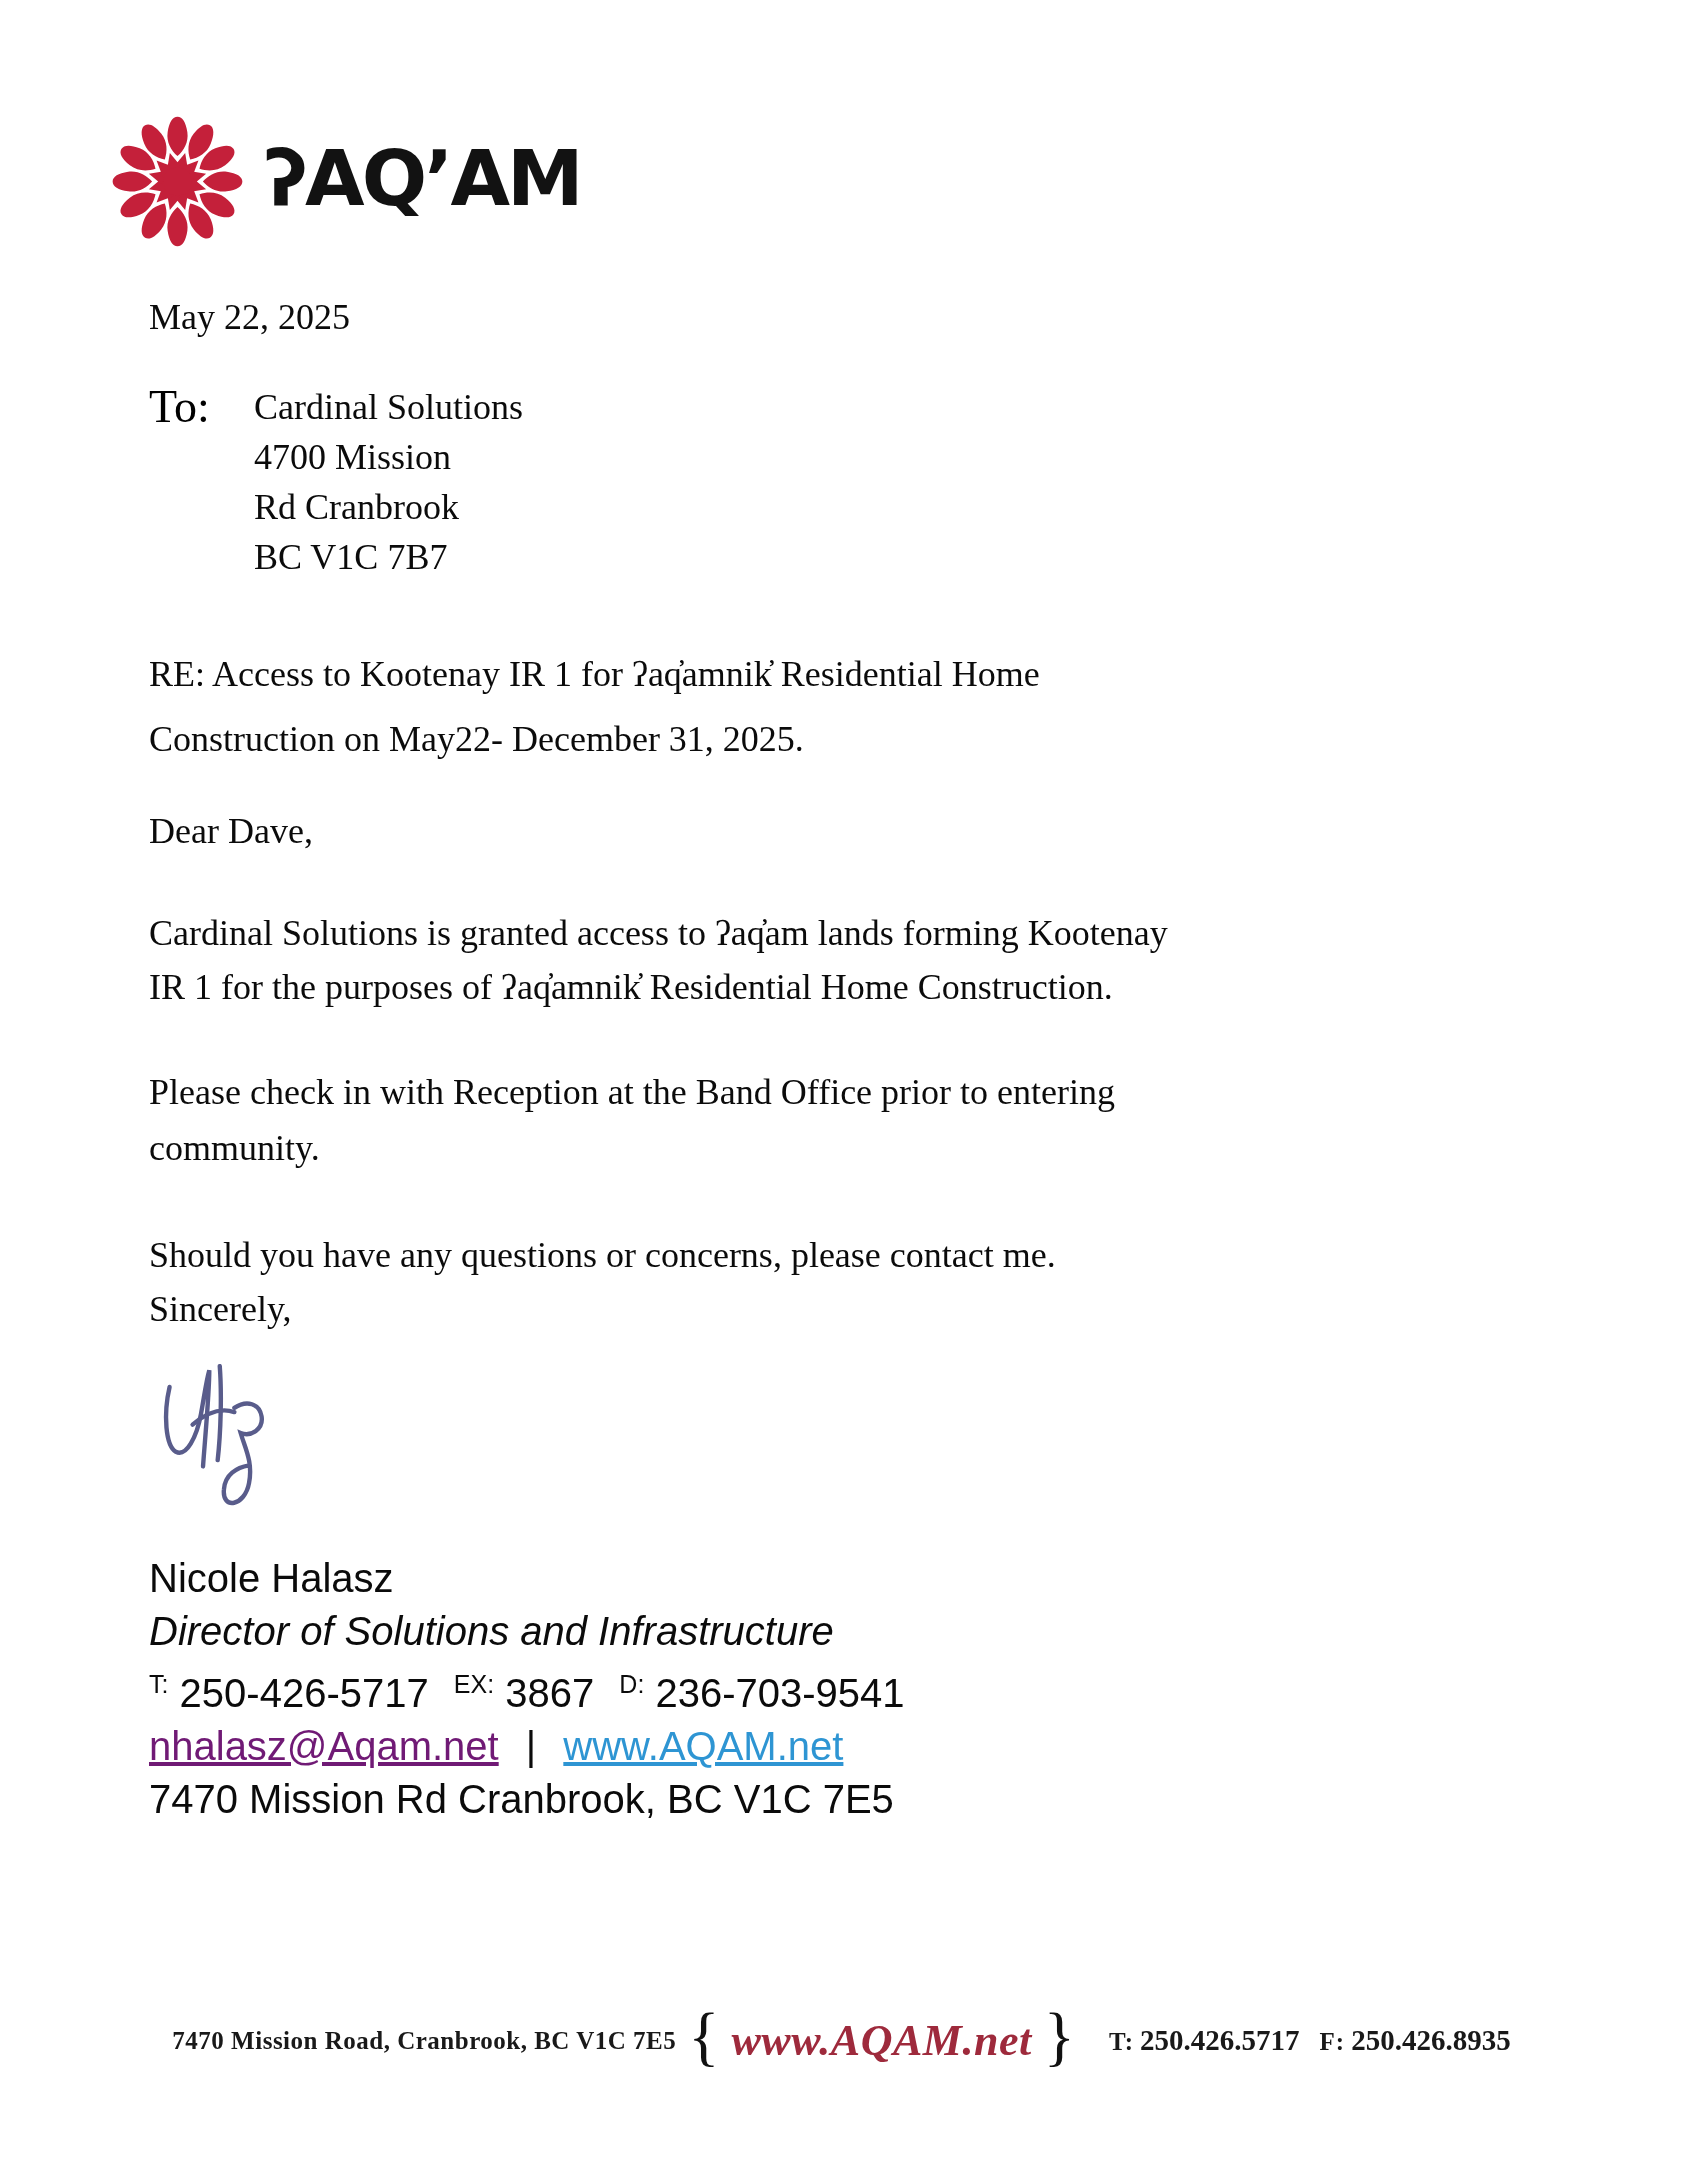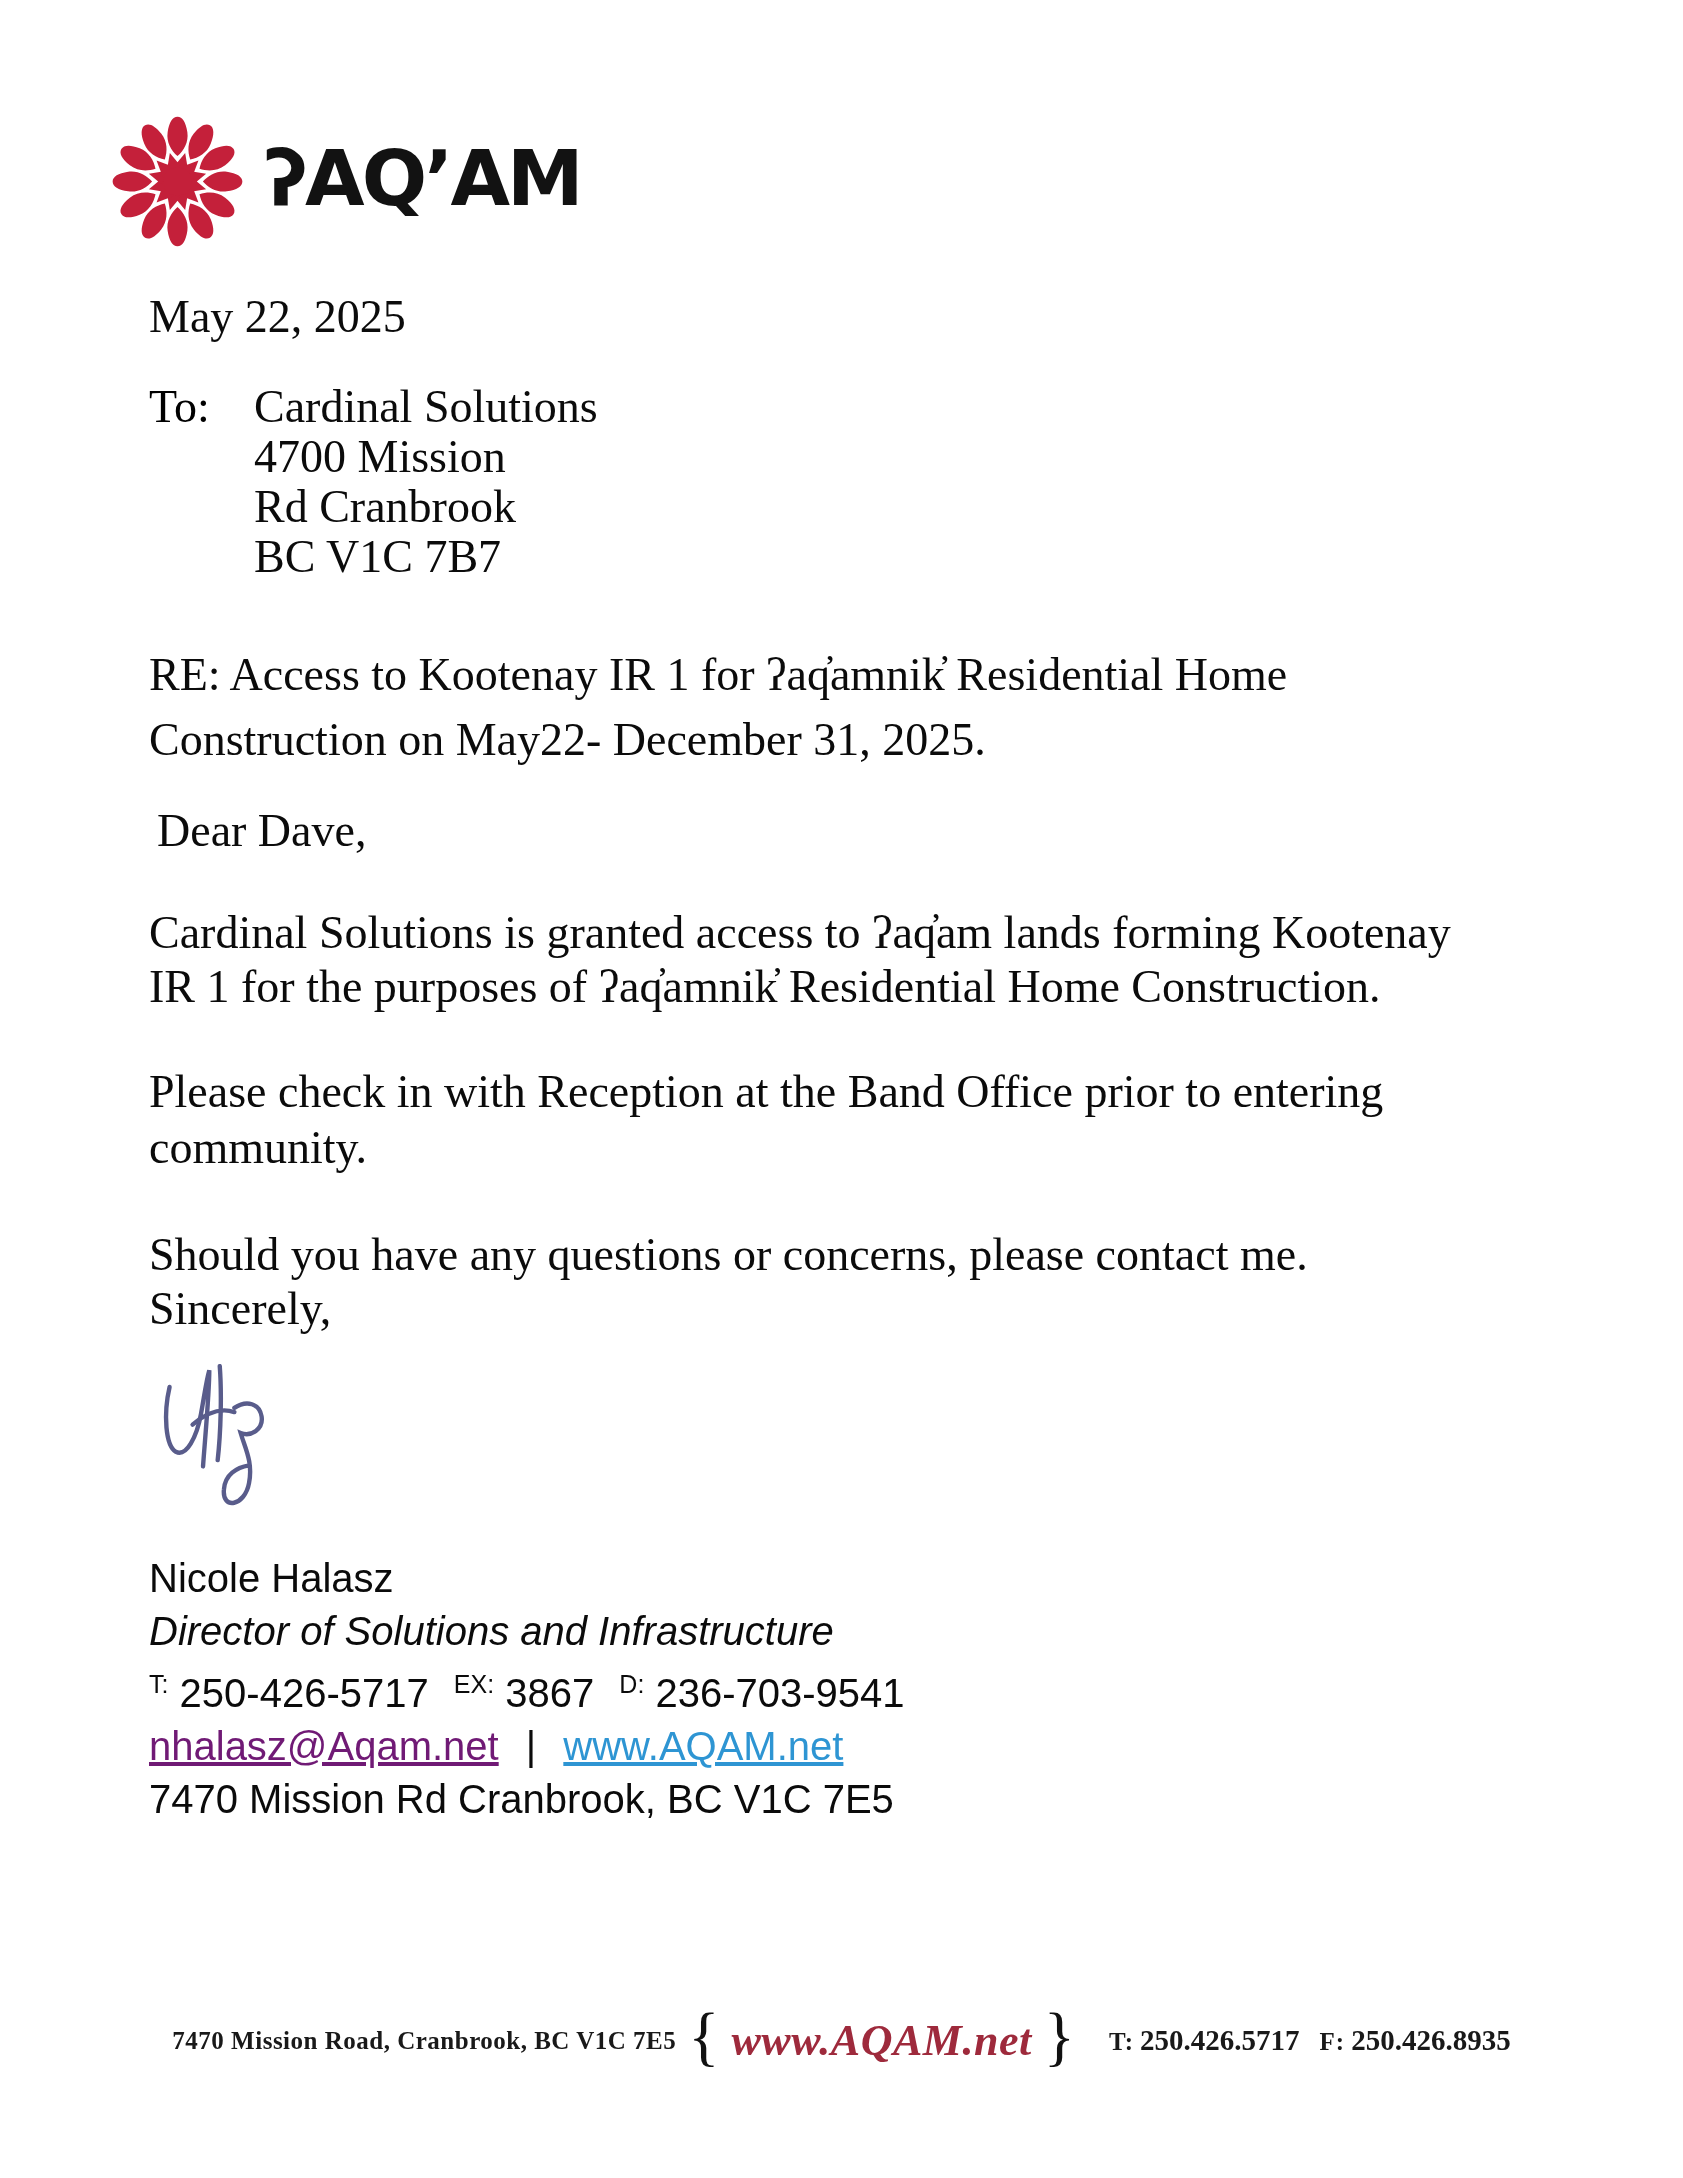--- a/index.html
+++ b/index.html
@@ -14,28 +14,28 @@
   
   .letterhead { left:107px; top:111px; display:flex; align-items:center; }
   .logo-flower { width:141px; height:141px; display:block; }
   .wordmark {
     font-family:"DejaVu Sans","Liberation Sans",sans-serif;
     font-weight:900; font-size:77px; letter-spacing:-3px; color:#121212;
     margin-left:16px; margin-top:-6px; white-space:nowrap;
   }
 
   
-  .serif-line { font-size:46px; line-height:54px; white-space:nowrap; color:#0b0b0b; }
+  .serif-line { font-size:36px; line-height:54px; white-space:nowrap; color:#0b0b0b; }
   .date-block { left:149px; top:290px; }
   .to-block { left:149px; top:382px; display:flex; }
   .to-label { width:105px; font-size:46px; line-height:50px; }
   .recipient-col .serif-line { line-height:50px; }
   .re-block { left:149px; top:642px; }
   .re-block .serif-line { line-height:65px; }
-  .salutation-block { left:157px; top:804px; }
+  .salutation-block { left:149px; top:804px; }
   .para-2 { left:149px; top:906px; }
   .para-3 { left:149px; top:1064px; }
   .para-3 .serif-line { line-height:56px; }
   .para-4 { left:149px; top:1228px; }
 
   
   .signature { left:154px; top:1364px; width:143px; height:162px; }
 
   
   .sig-block {

